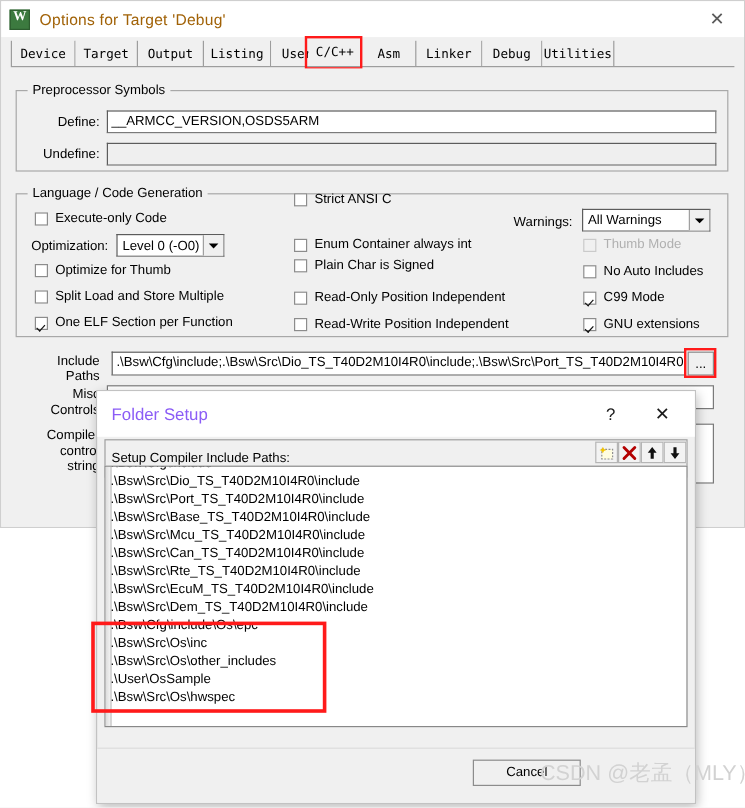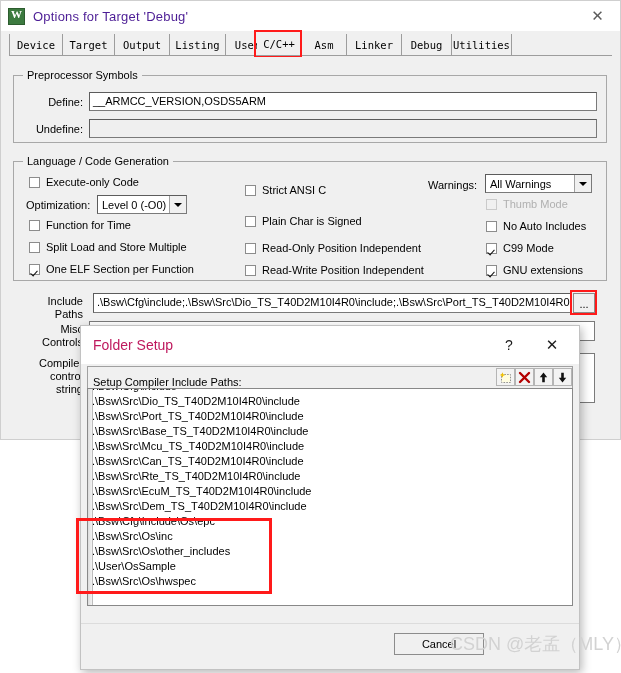--- a/index.html
+++ b/index.html
@@ -30,21 +30,21 @@
     border:1px solid #2c5c2e;
     position:relative;box-sizing:border-box;
     flex:0 0 auto;
   }
   #app-icon:after{
     content:"W";position:absolute;left:0;right:0;top:-1px;
     text-align:center;color:#fff;font-size:11px;font-weight:bold;
     font-family:"Liberation Serif",serif;
   }
   #title-text{
-    color:#4c1d95;font-size:13px;letter-spacing:.2px;
+    color:#a16207;font-size:13px;letter-spacing:.2px;
   }
   #close-btn{
     position:absolute;right:0;top:0;width:45px;height:30px;
     display:flex;align-items:center;justify-content:center;
     color:#5b5b5b;font-size:15px;
   }
   
   #tabstrip{
     position:absolute;left:0;top:30px;width:619px;height:26px;
     background:#f0f0f0;
@@ -143,21 +143,21 @@
     position:absolute;left:80px;top:325px;width:500px;height:345px;
     background:#f0f0f0;
     border:1px solid #c2c2c2;
     box-sizing:border-box;
     box-shadow:2px 3px 9px rgba(0,0,0,.28);
   }
   #fd-titlebar{
     position:absolute;left:0;top:0;width:498px;height:38px;background:#fff;
     display:flex;align-items:center;
   }
-  #fd-title{margin-left:12px;font-size:14px;color:#be185d;}
+  #fd-title{margin-left:12px;font-size:14px;color:#8b5cf6;}
   #fd-help{
     position:absolute;right:56px;top:0;height:38px;width:28px;
     display:flex;align-items:center;justify-content:center;font-size:14px;color:#1a1a1a;
   }
   #fd-close{
     position:absolute;right:8px;top:0;height:38px;width:38px;
     display:flex;align-items:center;justify-content:center;font-size:15px;color:#1a1a1a;
   }
   #fd-subbar{
     position:absolute;left:6px;top:40px;width:486px;height:32px;
@@ -255,34 +255,38 @@
       <span class="box"></span>
       <span>Execute-only Code</span>
     </div>
     <div class="lbl" style="left:25px;top:142px;">Optimization:</div>
     <div class="combo" style="left:96px;top:138px;width:90px;height:19px;">
       <span class="val">Level 0 (-O0)</span>
       <span class="arrow"></span>
     </div>
     <div class="cb" style="left:28px;top:162px;">
       <span class="box"></span>
-      <span>Function for Time</span>
+      <span>Optimize for Thumb</span>
     </div>
     <div class="cb" style="left:28px;top:184px;">
       <span class="box"></span>
       <span>Split Load and Store Multiple</span>
     </div>
     <div class="cb checked" style="left:28px;top:206px;">
       <span class="box"></span>
       <span>One ELF Section per Function</span>
     </div>
 
-    <div class="cb" style="left:244px;top:127px;">
+    <div class="cb" style="left:244px;top:103px;">
       <span class="box"></span>
       <span>Strict ANSI C</span>
+    </div>
+    <div class="cb" style="left:244px;top:141px;">
+      <span class="box"></span>
+      <span>Enum Container always int</span>
     </div>
     <div class="cb" style="left:244px;top:158px;">
       <span class="box"></span>
       <span>Plain Char is Signed</span>
     </div>
     <div class="cb" style="left:244px;top:185px;">
       <span class="box"></span>
       <span>Read-Only Position Independent</span>
     </div>
     <div class="cb" style="left:244px;top:207px;">

